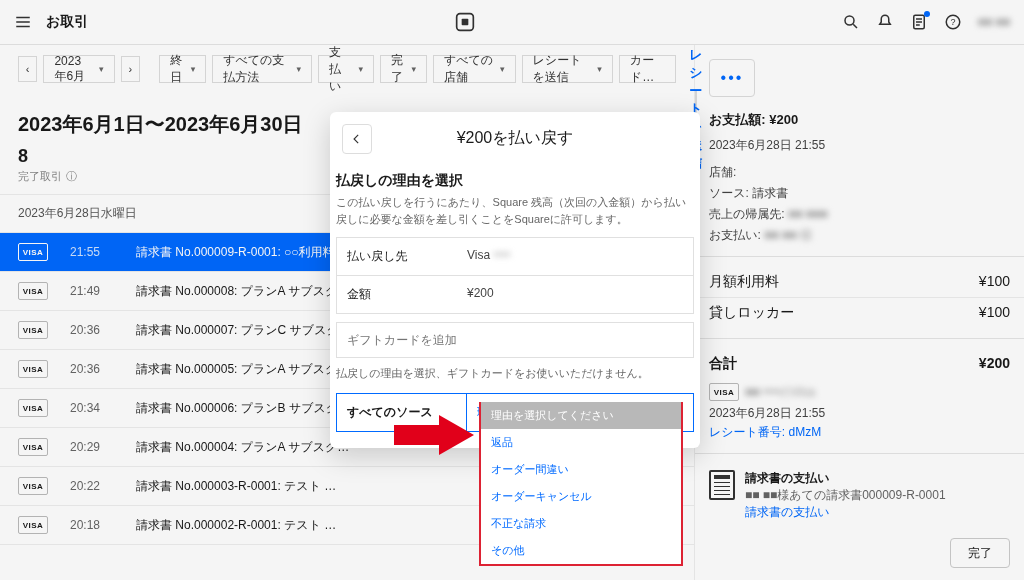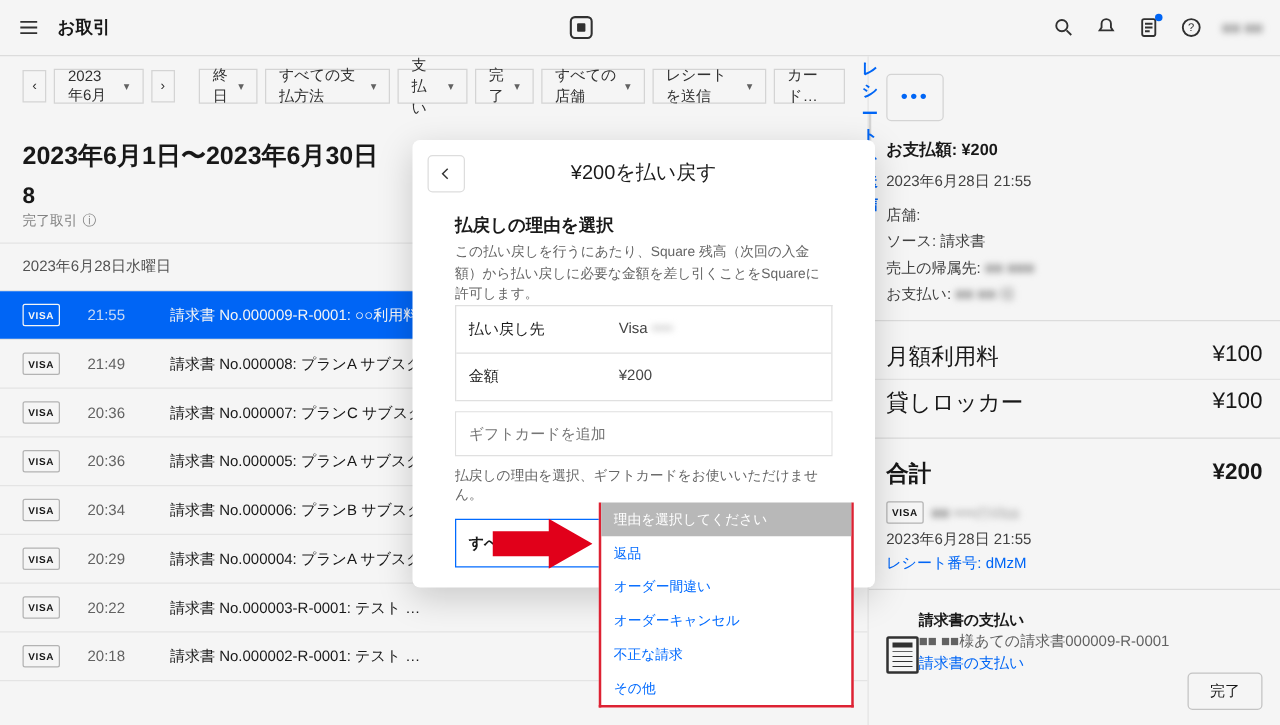--- a/index.html
+++ b/index.html
@@ -33,38 +33,38 @@
   
   .side .actions { padding: 14px; display: flex; gap: 10px; }
   .btn { height: 38px; border: 1px solid #ddd; border-radius: 4px; display: flex; align-items: center; justify-content: center; font-size: 13px; cursor: pointer; }
   .btn.main { flex: 1; color: #006aff; font-weight: 600; }
   .btn.more { width: 46px; color: #006aff; font-size: 16px; letter-spacing: 2px; }
   .side h2 { font-size: 13px; font-weight: 700; margin: 0 14px 6px; }
   .side .meta { font-size: 12px; color: #444; margin: 2px 14px; }
   .side .metalabel { margin-top: 8px; }
   .side .blurv { color: #999; filter: blur(3px); }
   .side .section { border-top: 1px solid #e5e5e5; margin-top: 10px; padding-top: 10px; }
-  .lineitem { display: flex; justify-content: space-between; padding: 6px 14px; font-size: 18px; }
+  .lineitem { display: flex; justify-content: space-between; padding: 6px 14px; font-size: 14px; }
   .total { font-weight: 700; }
   .paytype { display: flex; align-items: center; gap: 6px; padding: 4px 14px; font-size: 12px; }
   .link { color: #006aff; cursor: pointer; }
-  .invoice { display: flex; align-items: flex-end; padding: 6px 14px; font-size: 12px; }
+  .invoice { display: flex; align-items: flex-start; gap: 10px; padding: 6px 14px; font-size: 12px; }
   .inv-icon { width: 26px; height: 30px; border: 2px solid #333; border-radius: 2px; position: relative; }
   .inv-icon:before { content:""; position:absolute; top:3px; left:3px; right:3px; height:4px; background:#333; }
   .inv-icon:after { content:""; position:absolute; top:10px; left:3px; right:3px; bottom:3px; background: repeating-linear-gradient(#333 0 1px, transparent 1px 4px); }
   .done-btn { position: absolute; bottom: 12px; right: 14px; width: 60px; height: 30px; border: 1px solid #ccc; border-radius: 4px; display: flex; align-items: center; justify-content: center; font-size: 12px; cursor: pointer; }
   
   .overlay { position: absolute; inset: 0; background: rgba(0,0,0,0.04); }
   .dialog { position: absolute; left: 330px; top: 112px; width: 370px; background: #fff; border-radius: 6px; box-shadow: 0 8px 28px rgba(0,0,0,0.18); padding: 0 0 16px; }
   .dlg-head { display: flex; align-items: center; justify-content: center; height: 52px; position: relative; }
   .back { position: absolute; left: 12px; top: 12px; width: 30px; height: 30px; border: 1px solid #ddd; border-radius: 4px; display: flex; align-items: center; justify-content: center; cursor: pointer; }
   .dlg-title { font-size: 16px; font-weight: 400; }
-  .dlg-body { padding: 0 34px; }
+  .dlg-body { padding: 0 6px; }
   .dlg-body h4 { font-size: 14px; font-weight: 700; margin: 8px 0 4px; }
-  .dlg-note { font-size: 11px; color: #666; line-height: 1.5; margin-bottom: 0; }
+  .dlg-note { font-size: 11px; color: #666; line-height: 1.5; margin-bottom: 10px; }
   .kv { border: 1px solid #e0e0e0; border-bottom: none; }
   .kv-row { display: flex; border-bottom: 1px solid #e0e0e0; }
   .kv-row .k { width: 120px; padding: 10px; font-size: 12px; }
   .kv-row .v { flex: 1; padding: 10px; font-size: 12px; color: #444; }
   .blurinline { filter: blur(3px); color:#aaa; }
   .gift-input { border: 1px solid #e0e0e0; margin-top: 8px; }
   .gift-input input { width: 100%; border: none; padding: 10px; font-size: 12px; outline: none; color: #999; }
   .dlg-info { font-size: 11px; color: #666; margin: 8px 0 12px; }
   .reason { border: 1px solid #006aff; display: flex; }
   .reason .k { width: 130px; padding: 10px; font-size: 12px; font-weight: 600; border-right: 1px solid #006aff; }

